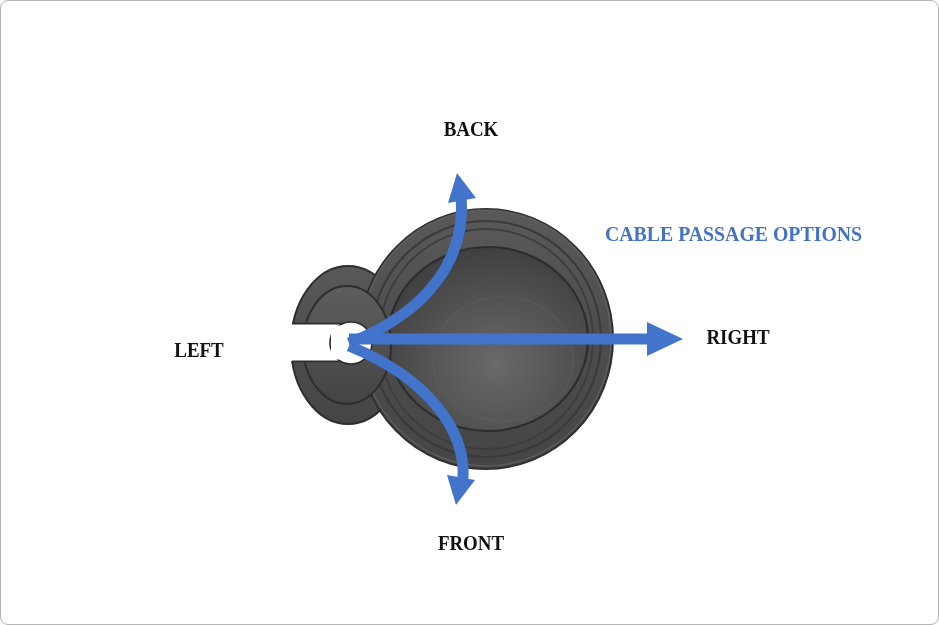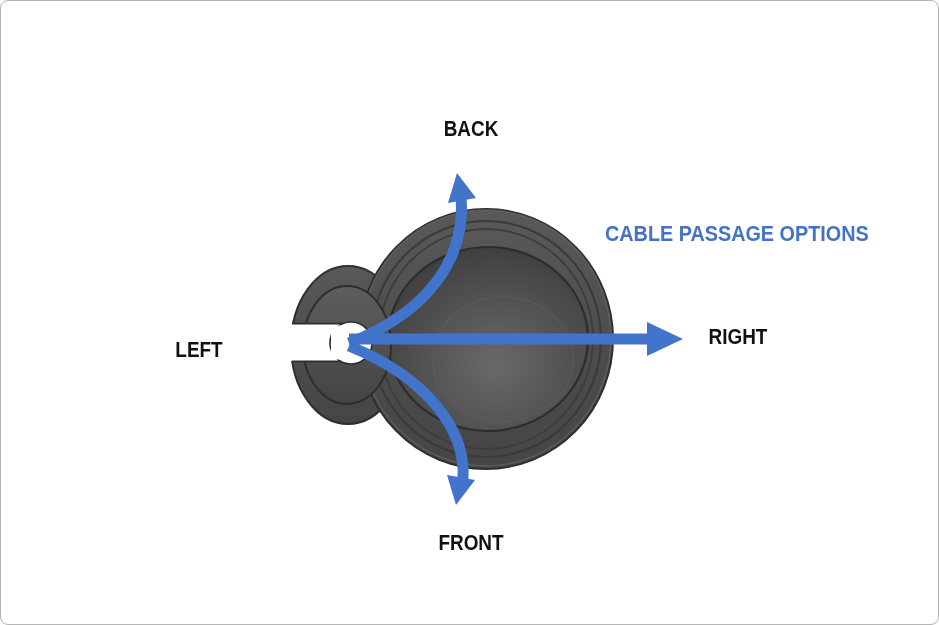--- a/index.html
+++ b/index.html
@@ -4,21 +4,21 @@
 <style>
   html,body{margin:0;padding:0;background:#ffffff;}
   .stage{
     position:relative;
     width:939px;height:625px;
     background:#ffffff;
     border:1px solid #b5b5b5;
     border-radius:8px;
     box-sizing:border-box;
     overflow:hidden;
-    font-family:Liberation Sans, sans-serif;
+    font-family:Liberation Serif, serif;
   }
   .svg-wrap{position:absolute;left:0;top:0;width:939px;height:625px;}
   .dir-label{
     position:absolute;
     width:140px;
     text-align:center;
     font-size:22px;
     font-weight:800;
     letter-spacing:0px;
     color:#111111;

